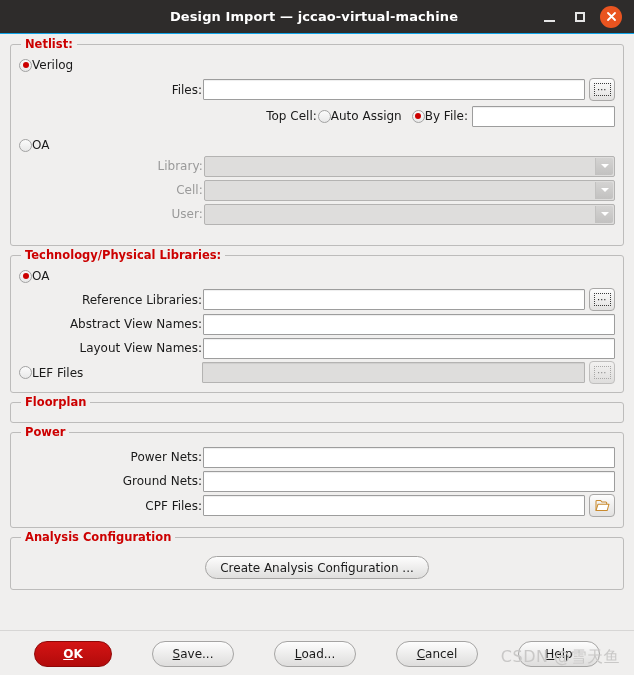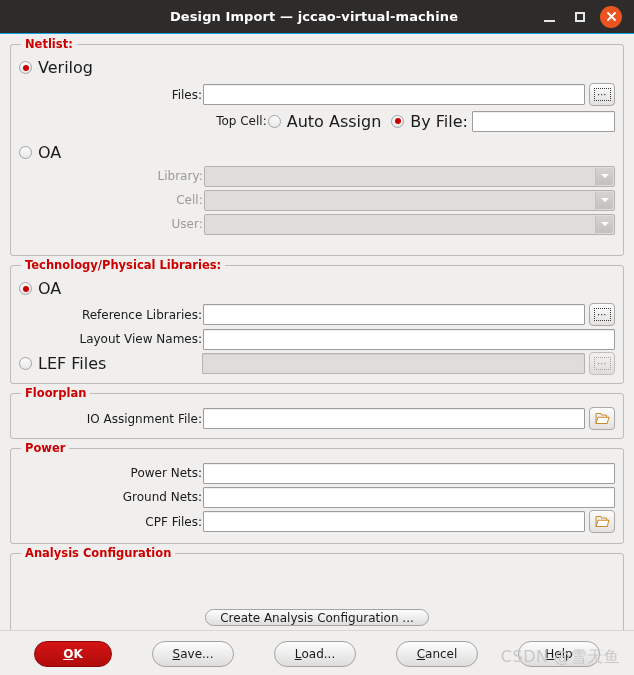--- a/index.html
+++ b/index.html
@@ -121,23 +121,23 @@
     flex: 0 0 auto;
     cursor: pointer;
   }
   .radio.checked::after {
     content: "";
     width: 6px; height: 6px;
     border-radius: 50%;
     background: #cc0000;
   }
   .radio-label {
-    font-size: 16px;
+    font-size: 12px;
     color: #1a1a1a;
-    margin-left: 6px;
+    margin-left: 0;
     white-space: nowrap;
     text-align: center;
   }
 
   
   .textfield {
     height: 21px;
     border: 1px solid #9d9d9d;
     background: #ffffff;
     box-sizing: border-box;
@@ -213,34 +213,33 @@
     border-radius: 4px;
     background: linear-gradient(180deg,#fdfdfd 0%, #e2e1e0 100%);
     display: flex; align-items: center; justify-content: center;
     box-sizing: border-box;
     cursor: pointer;
     flex: 0 0 auto;
   }
 
   
   .pill {
-    height: 17px;
+    height: 23px;
     border: 1px solid #a5a4a3;
     border-radius: 12px;
     background: linear-gradient(180deg,#fdfdfd 0%, #dfdedd 100%);
     font-size: 12px;
     color: #1a1a1a;
     padding: 0 14px;
     display: inline-flex;
     align-items: center;
     justify-content: center;
     cursor: pointer;
     box-sizing: border-box;
     white-space: nowrap;
-    margin-top: 37px;
   }
 
   
   .buttonbar {
     position: absolute;
     left: 0; right: 0; bottom: 0;
     height: 45px;
     border-top: 1px solid #d7d6d5;
     background: #f0efee;
     display: flex;
@@ -366,50 +365,44 @@
       </div>
 
       <div class="row">
         <div class="label label-col">Reference Libraries:</div>
         <input class="textfield" style="width: 384px;" value="">
         <div class="btn-dots">
           <span class="inner">⋯</span>
         </div>
       </div>
 
+      <div class="row">
+        <div class="label label-col">Abstract View Names:</div>
+        <input class="textfield" style="width: 414px;" value="">
+      </div>
 
       <div class="row">
         <div class="label label-col">Layout View Names:</div>
         <input class="textfield" style="width: 414px;" value="">
       </div>
 
       <div class="row" style="margin-top:1px;">
         <div style="width:184px;display:flex;align-items:center;">
           <span class="radio"></span>
           <span class="radio-label">LEF Files</span>
         </div>
         <input class="textfield disabled" style="width: 384px;" disabled="" value="">
         <div class="btn-dots disabled">
           <span class="inner">⋯</span>
         </div>
       </div>
     </div>
 
     <div class="group" style="padding-bottom:6px;">
       <div class="group-title">Floorplan</div>
-      <div class="row">
-        <div class="label label-col">IO Assignment File:</div>
-        <input class="textfield" style="width: 384px;" value="">
-        <div class="btn-folder">
-          <svg width="15" height="13" viewBox="0 0 16 14">
-            <path d="M1 12.5 V2.5 A1 1 0 0 1 2 1.5 H6 L7.4 3.2 H11.5 A1 1 0 0 1 12.5 4.2 V5.3" fill="none" stroke="#c98a2e" stroke-width="1.1"></path>
-            <path d="M3.2 5.6 H15 L13 12.5 H1 Z" fill="#ffffff" stroke="#c98a2e" stroke-width="1.1" stroke-linejoin="round"></path>
-          </svg>
-        </div>
-      </div>
     </div>
 
     <div class="group" style="padding-bottom:8px;">
       <div class="group-title">Power</div>
 
       <div class="row">
         <div class="label label-col">Power Nets:</div>
         <input class="textfield" style="width: 414px;" value="">
       </div>
 

